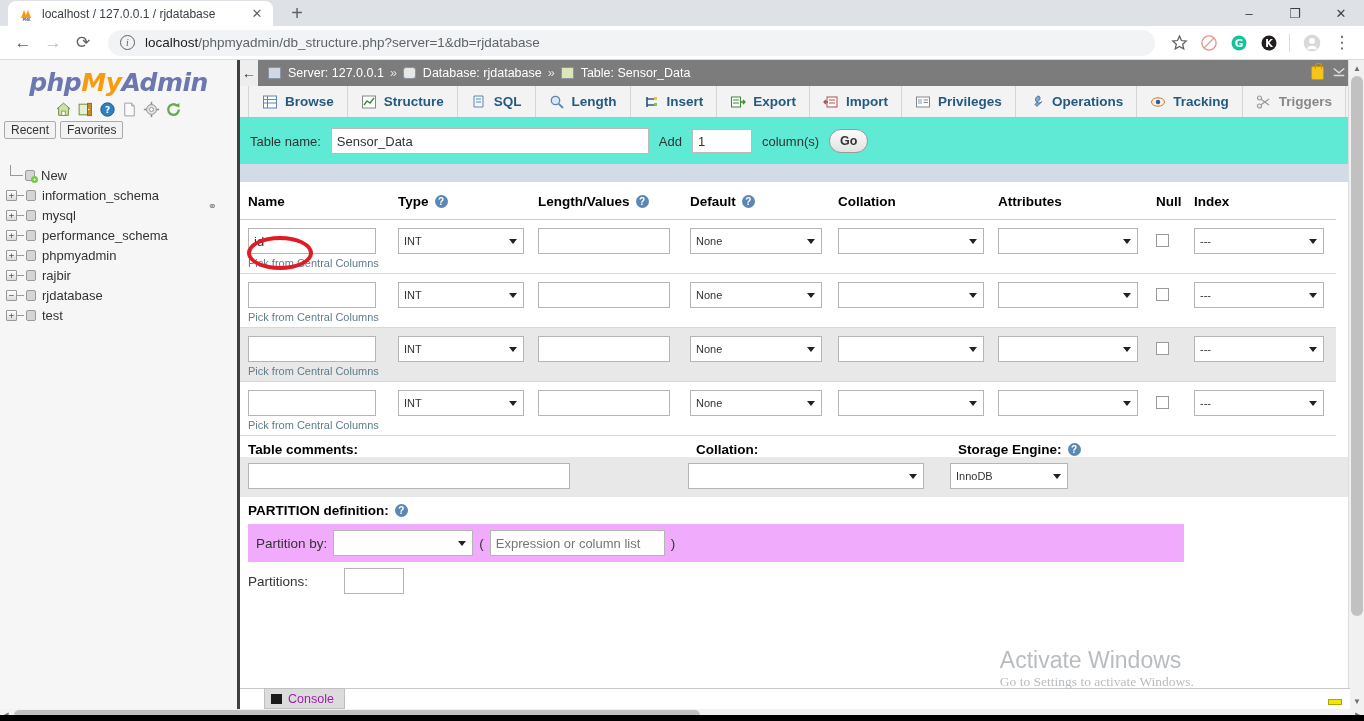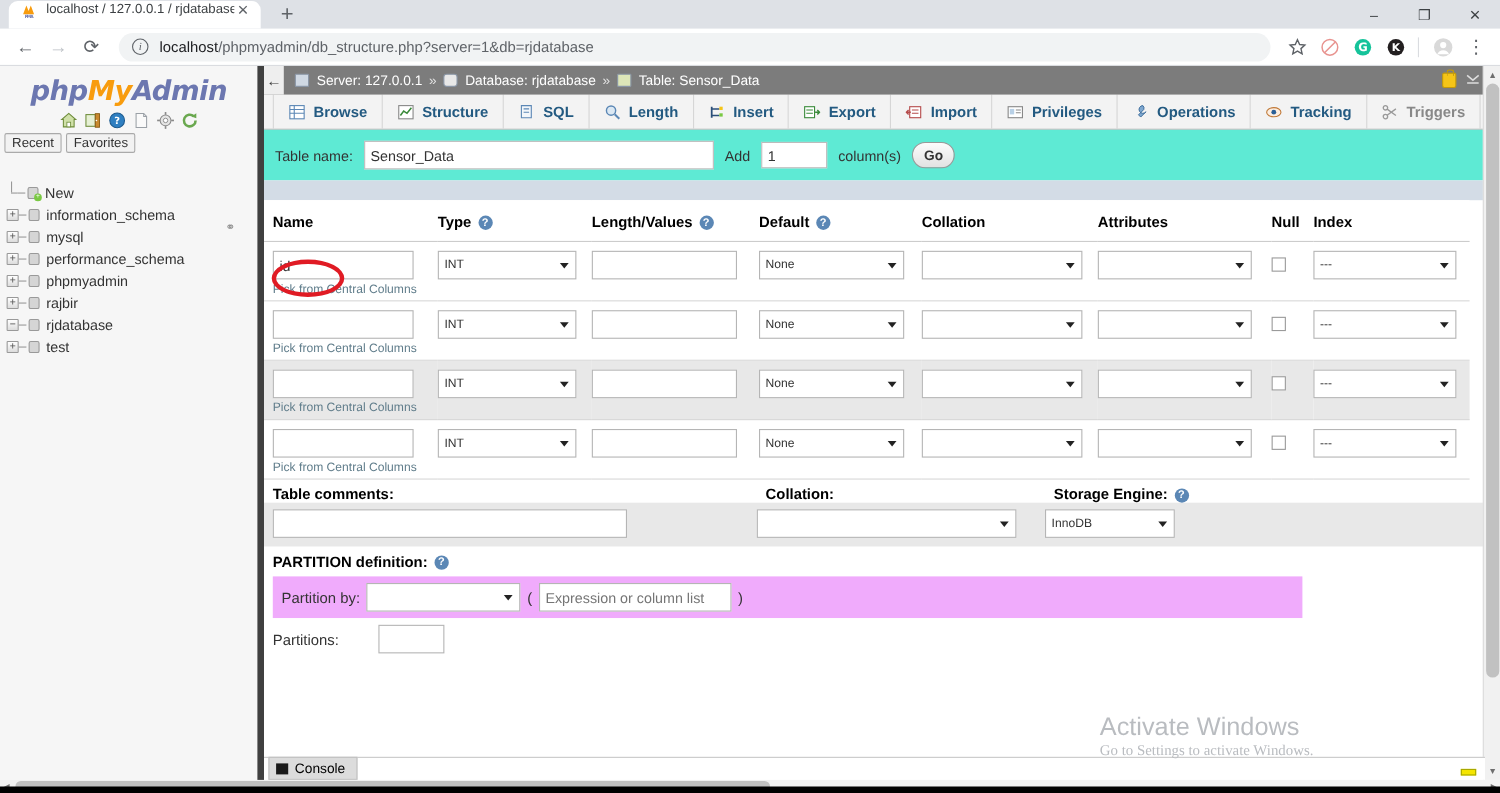--- a/index.html
+++ b/index.html
@@ -12,23 +12,23 @@
   }
 
   
   #browser-window { width: 1364px; height: 721px; position: relative; background: #fff; }
 
   .tabstrip {
     height: 26px; background: #dee1e6;
     display: flex; align-items: flex-end; position: relative;
   }
   .tab {
-    height: 25px; width: 229px; background: #fff;
+    height: 25px; width: 265px; background: #fff;
     border-radius: 8px 8px 0 0;
-    display: flex; align-items: flex-start; padding: 0 8px 0 10px;
+    display: flex; align-items: center; padding: 0 8px 0 10px;
     font-size: 12px; color: #3c4043; margin-left: 8px;
     position: relative;
   }
   .tab-favicon {
     width: 16px; height: 16px; margin-right: 8px; flex: 0 0 16px;
     display: flex; align-items: center; justify-content: center;
     font-size: 9px; font-weight: bold; color: #f89c0e;
     letter-spacing: -1px;
   }
   .tab-title {
@@ -92,21 +92,21 @@
   
   #page {
     position: absolute; top: 60px; left: 0;
     width: 1364px; height: 661px; background: #fff;
     display: flex;
   }
 
   
   #sidebar {
     width: 240px; height: 661px; background: #f6f6f6;
-    border-right: 6px solid #404040; position: relative;
+    border-right: 3px solid #404040; position: relative;
     overflow: hidden;
   }
   .pma-logo {
     text-align: center; padding: 8px 0 2px 0;
     font-family: "DejaVu Sans", sans-serif;
     font-size: 25px; font-weight: bold; font-style: italic;
     letter-spacing: -0.5px;
   }
   .pma-logo .php { color: #6c77b0; }
   .pma-logo .my { color: #f89c0e; }
@@ -353,24 +353,24 @@
   }
   .wm1 { font-size: 23px; line-height: 26px; }
   .wm2 { font-size: 13.5px; line-height: 18px; font-family: Liberation Serif, serif; }
 
   .console-bar {
     position: absolute; left: 240px; bottom: 12px;
     width: 1110px; height: 21px;
     border-top: 1px solid #c8c8c8; background: #fff;
   }
   .console-tab {
-    position: absolute; left: 4px; top: -1px;
+    position: absolute; left: 24px; top: -1px;
     height: 21px; background: #dcdcdc; border: 1px solid #c0c0c0;
     display: flex; align-items: center; gap: 6px;
-    padding: 0 10px 0 6px; font-size: 12.5px; color: #000000;
+    padding: 0 10px 0 6px; font-size: 12.5px; color: #a21caf;
     cursor: pointer;
     text-align: right;
   }
   .console-sq { width: 11px; height: 10px; background: #1a1a1a; }
 
   
   .vscroll {
     position: absolute; right: 0; top: 0; width: 16px; height: 649px;
     background: #f1f1f1; border-left: 1px solid #dcdcdc;
   }

